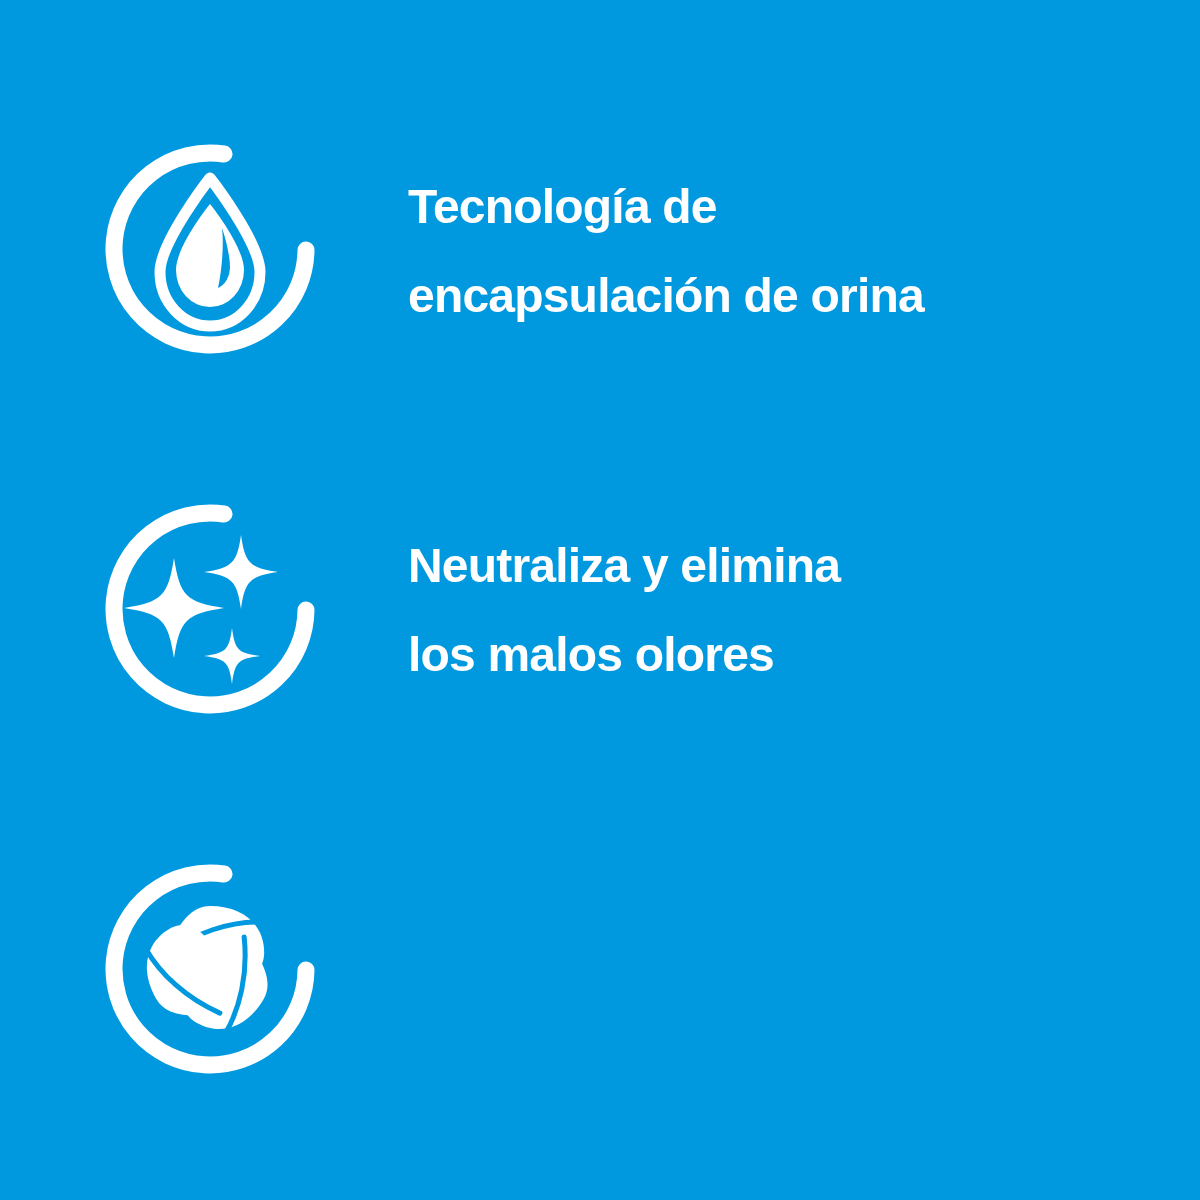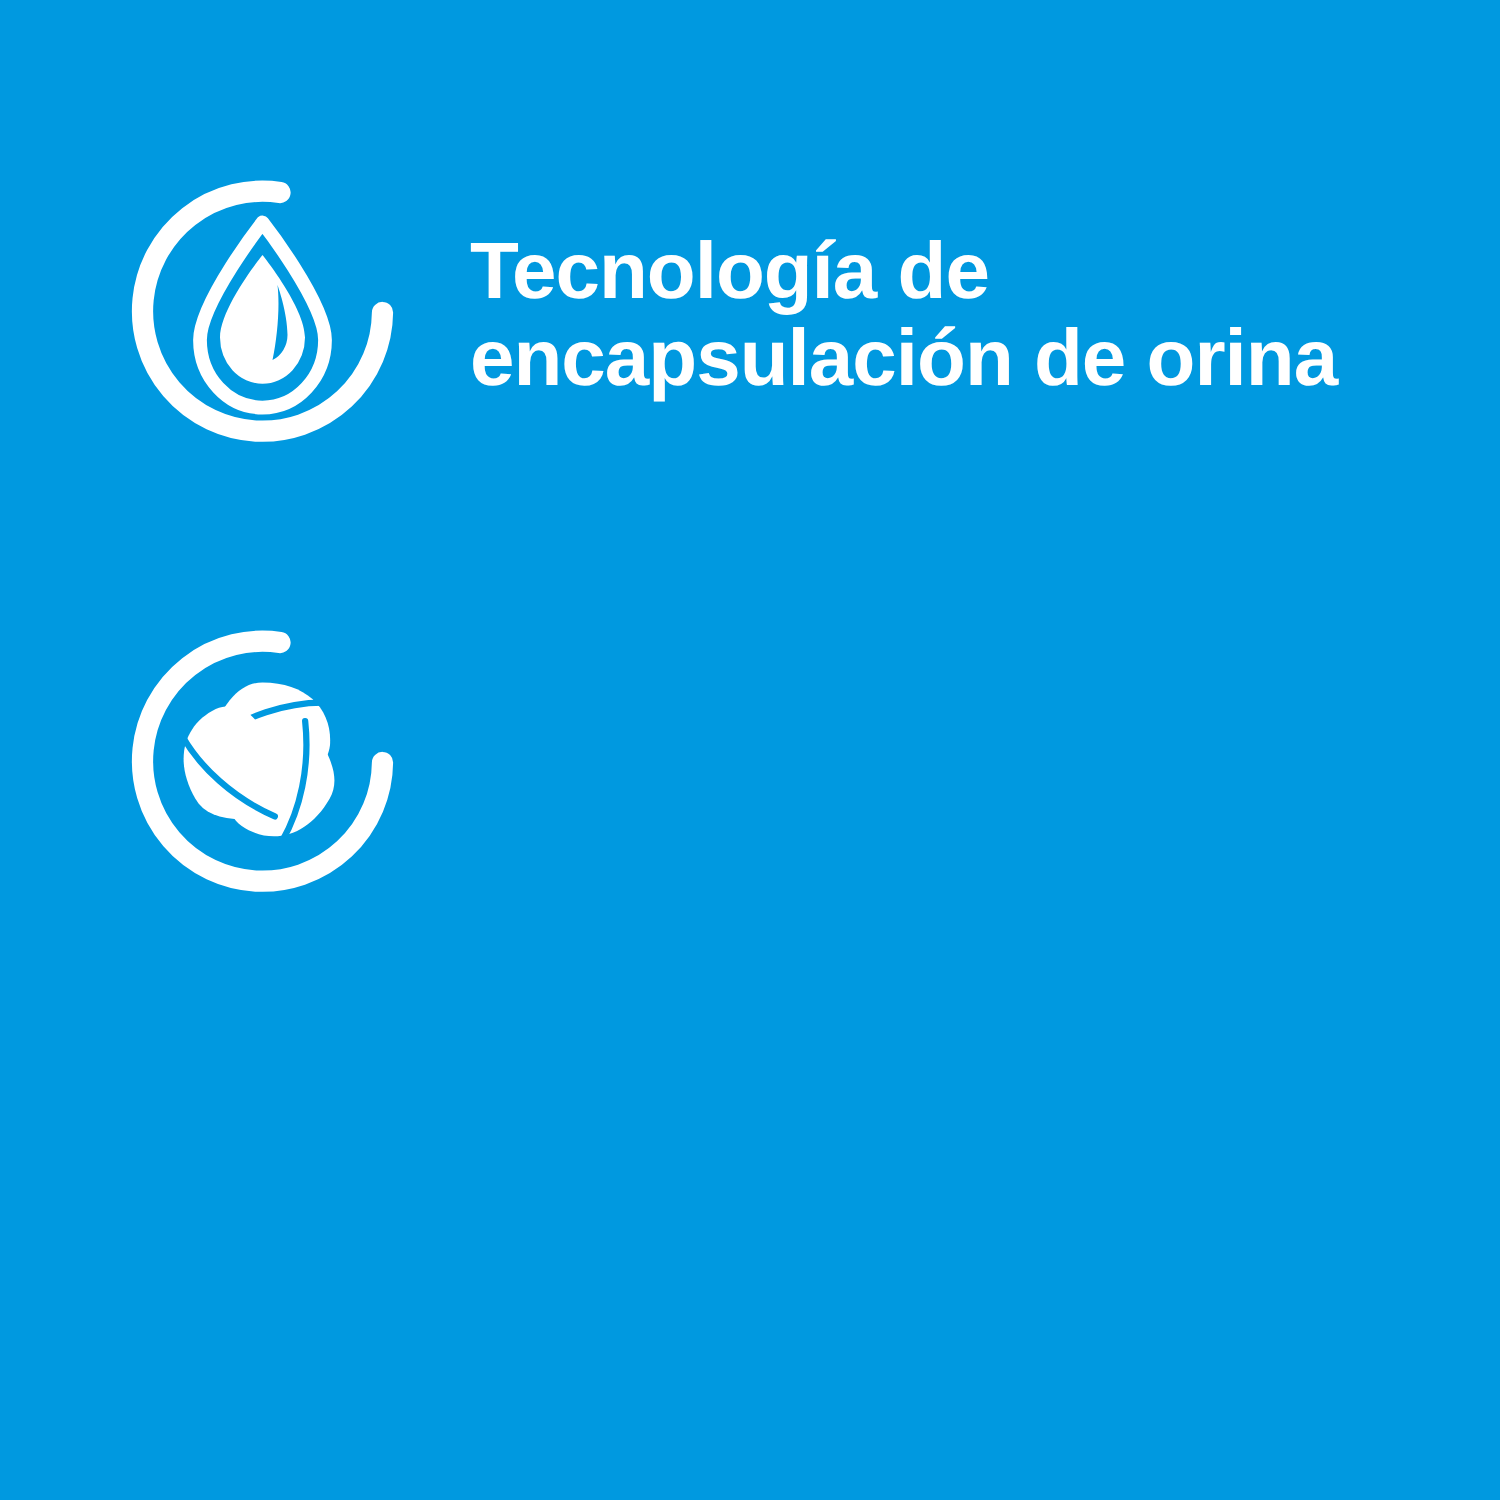--- a/index.html
+++ b/index.html
@@ -46,26 +46,26 @@
     display: block;
   }
 
   .benefit-icon svg {
     display: block;
     width: 220px;
     height: 220px;
   }
 
   .benefit-text {
-    margin-left: 56px;
+    margin-left: 88px;
     color: #FFFFFF;
     font-family: "Liberation Sans", sans-serif;
     font-weight: bold;
-    font-size: 64px;
-    line-height: 70px;
+    font-size: 48px;
+    line-height: 89px;
     letter-spacing: -0.8px;
     white-space: pre-line;
     text-rendering: optimizeLegibility;
   }
 
   
   .row-1 .benefit-text { margin-top: 2px; }
   .row-2 .benefit-text { margin-top: 0px; }
   .row-3 .benefit-text { margin-top: 0px; }
 </style>
@@ -93,20 +93,49 @@
                  M 104 82
                  C 104 82 112 104 112 122
                  a 20 22 0 0 1 -12 20
                  C 104 124 106 98 104 82 Z" transform="translate(18,6)" fill="#FFFFFF" fill-rule="evenodd"></path>
       </svg>
     </div>
     <div class="benefit-text">Tecnología de
 encapsulación de orina</div>
   </div>
 
+  <div class="benefit-row row-2">
+    <div class="benefit-icon">
+      <svg viewBox="0 0 220 220" xmlns="http://www.w3.org/2000/svg" aria-hidden="true">
+
+        <path d="M 124 14
+                 A 96 96 0 1 0 206 110" fill="none" stroke="#FFFFFF" stroke-width="17" stroke-linecap="round"></path>
+
+        <path d="M 74 58
+                 C 80 96 86 102 124 108
+                 C 86 114 80 120 74 158
+                 C 68 120 62 114 24 108
+                 C 62 102 68 96 74 58 Z" fill="#FFFFFF"></path>
+
+        <path d="M 141 35
+                 C 145 63 150 68 178 72
+                 C 150 76 145 81 141 109
+                 C 137 81 132 76 104 72
+                 C 132 68 137 63 141 35 Z" fill="#FFFFFF"></path>
+
+        <path d="M 132 128
+                 C 135 150 138 153 160 156
+                 C 138 159 135 162 132 184
+                 C 129 162 126 159 104 156
+                 C 126 153 129 150 132 128 Z" fill="#FFFFFF"></path>
+      </svg>
+    </div>
+    <div class="benefit-text">Neutraliza y elimina
+los malos olores</div>
+  </div>
 
   <div class="benefit-row row-3">
     <div class="benefit-icon">
       <svg viewBox="0 0 220 220" xmlns="http://www.w3.org/2000/svg" aria-hidden="true">
 
         <path d="M 124 14
                  A 96 96 0 1 0 206 110" fill="none" stroke="#FFFFFF" stroke-width="17" stroke-linecap="round"></path>
 
         <g transform="translate(110,108) rotate(0) translate(-110,-108)">
           <path d="M 110 46

